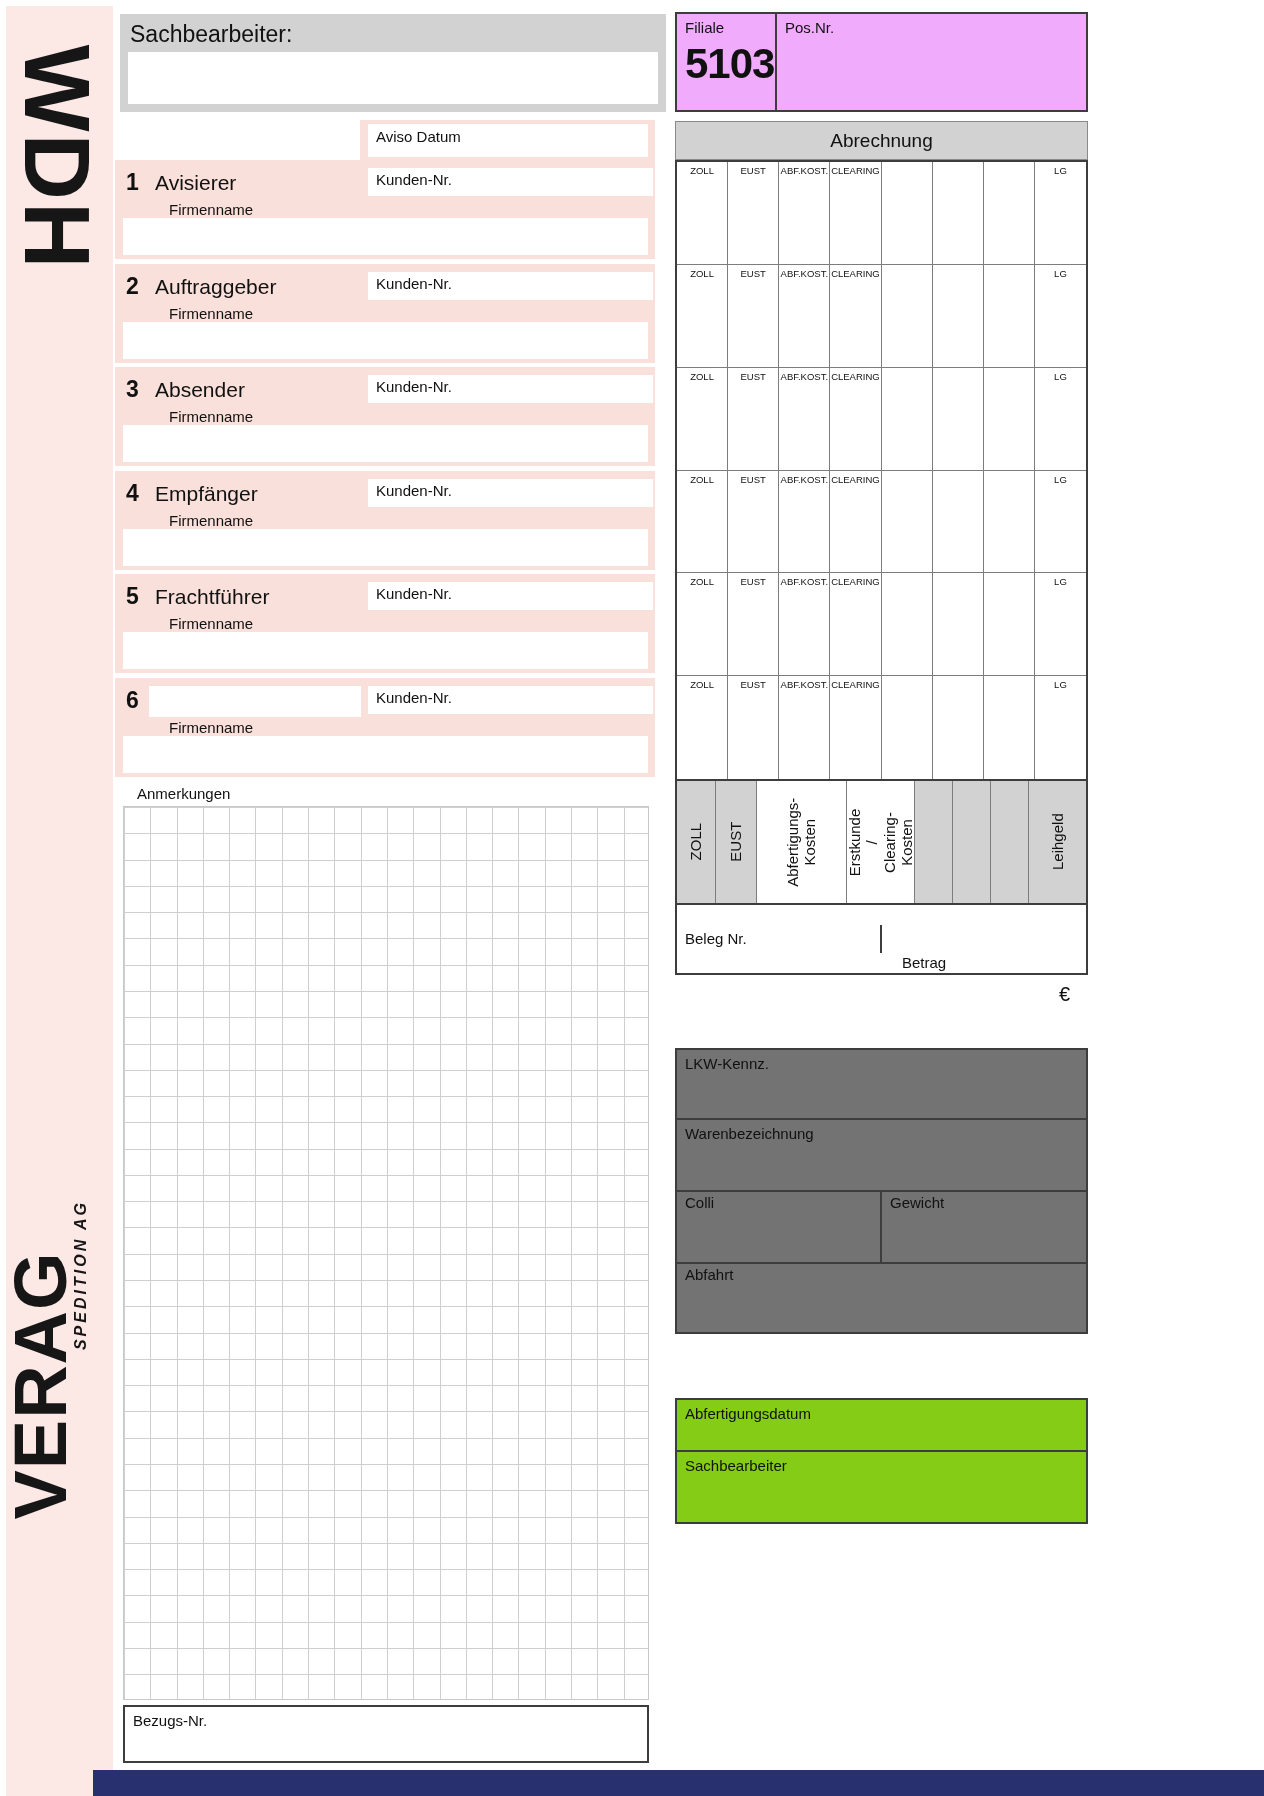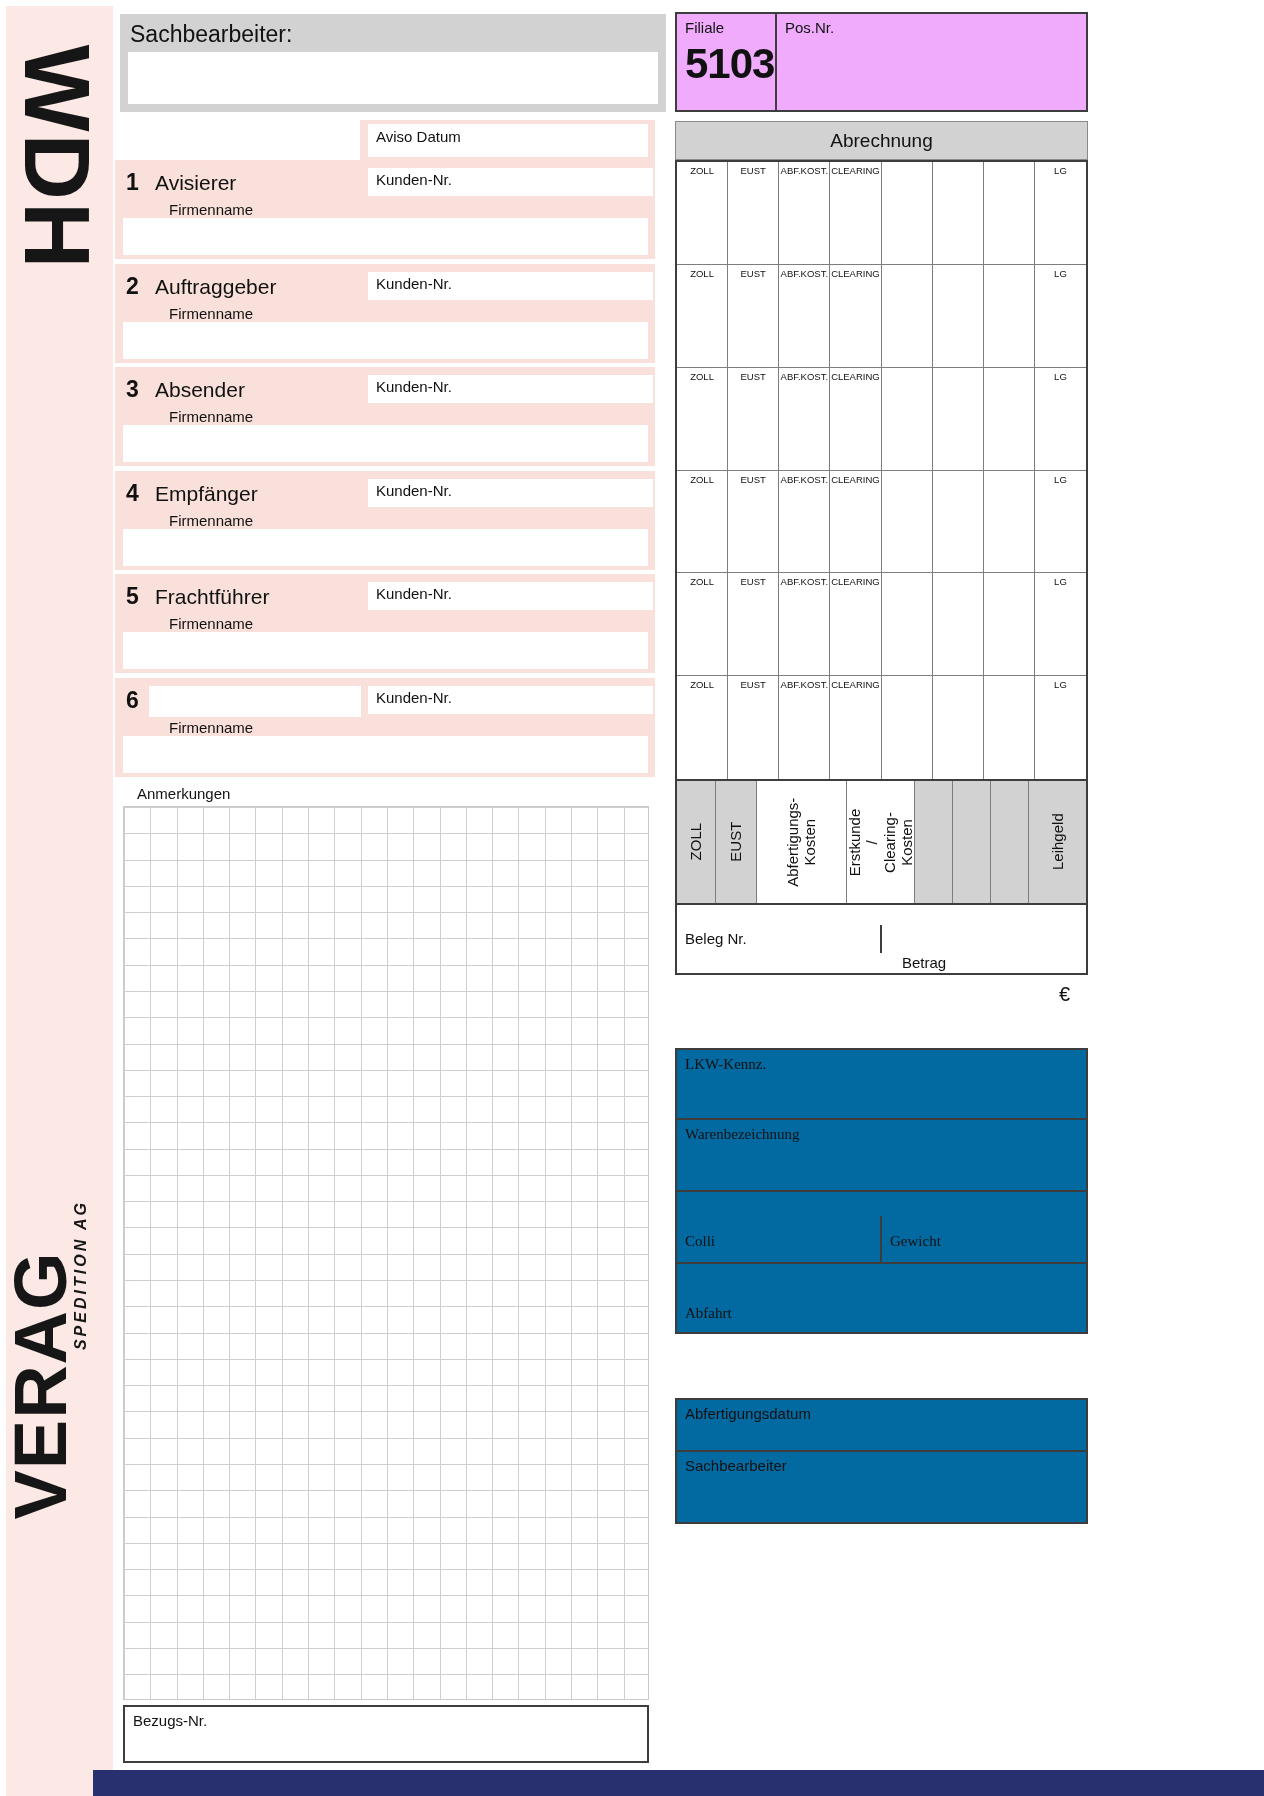--- a/index.html
+++ b/index.html
@@ -59,30 +59,30 @@
   .vcell.gray { background:var(--gray-hdr,#d2d2d2); }
   .vtext { transform:rotate(-90deg); font-size:15px; line-height:1.15; text-align:center; white-space:pre-line; }
 
   
   .beleg-row { left:675px; top:905px; width:413px; height:70px; border:2px solid #3d3d3d; border-top:none; background:#fff; display:flex;align-items:center; }
   .beleg-cell { width:205px; border-right:2px solid #3d3d3d; padding:5px 8px; position:relative; }
   .betrag-cell { flex:1; padding:5px 20px; position:relative;margin-top:48px; }
   .euro { position:absolute; right:16px; top:34px; font-size:20px; }
 
   
-  .ship-box { left:675px; top:1048px; width:413px; border:2px solid #3d3d3d; background:#0369a1;font-family:Liberation Serif, serif; }
+  .ship-box { left:675px; top:1048px; width:413px; border:2px solid #3d3d3d; background:#737373; }
   .ship-row { position:relative; padding:5px 8px; }
   .ship-row + .ship-row { border-top:2px solid #3d3d3d; }
   .ship-split { display:flex; padding:0; }
-  .ship-split > div { padding:16px 8px;margin-top:24px; }
+  .ship-split > div { padding:2px 8px; }
   .ship-split .left { width:205px; border-right:2px solid #3d3d3d; }
   .ship-split .right { flex:1; }
 
   
-  .proc-box { left:675px; top:1398px; width:413px; border:2px solid #3d3d3d; background:#0369a1; }
+  .proc-box { left:675px; top:1398px; width:413px; border:2px solid #3d3d3d; background:#84cc16; }
   .proc-row { padding:5px 8px; }
   .proc-row + .proc-row { border-top:2px solid #3d3d3d; }
 
   
   .anm-label { left:137px; top:785px; font-size:15px; }
   .anm-grid { left:123px; top:806px; width:526px; height:894px; border:1px solid #c9c9c9; background:#fff;
     background-image:
       repeating-linear-gradient(to right, #cfcfcf 0, #cfcfcf 1px, transparent 1px, transparent 26.3px),
       repeating-linear-gradient(to bottom, #cfcfcf 0, #cfcfcf 1px, transparent 1px, transparent 26.28px); }
 

